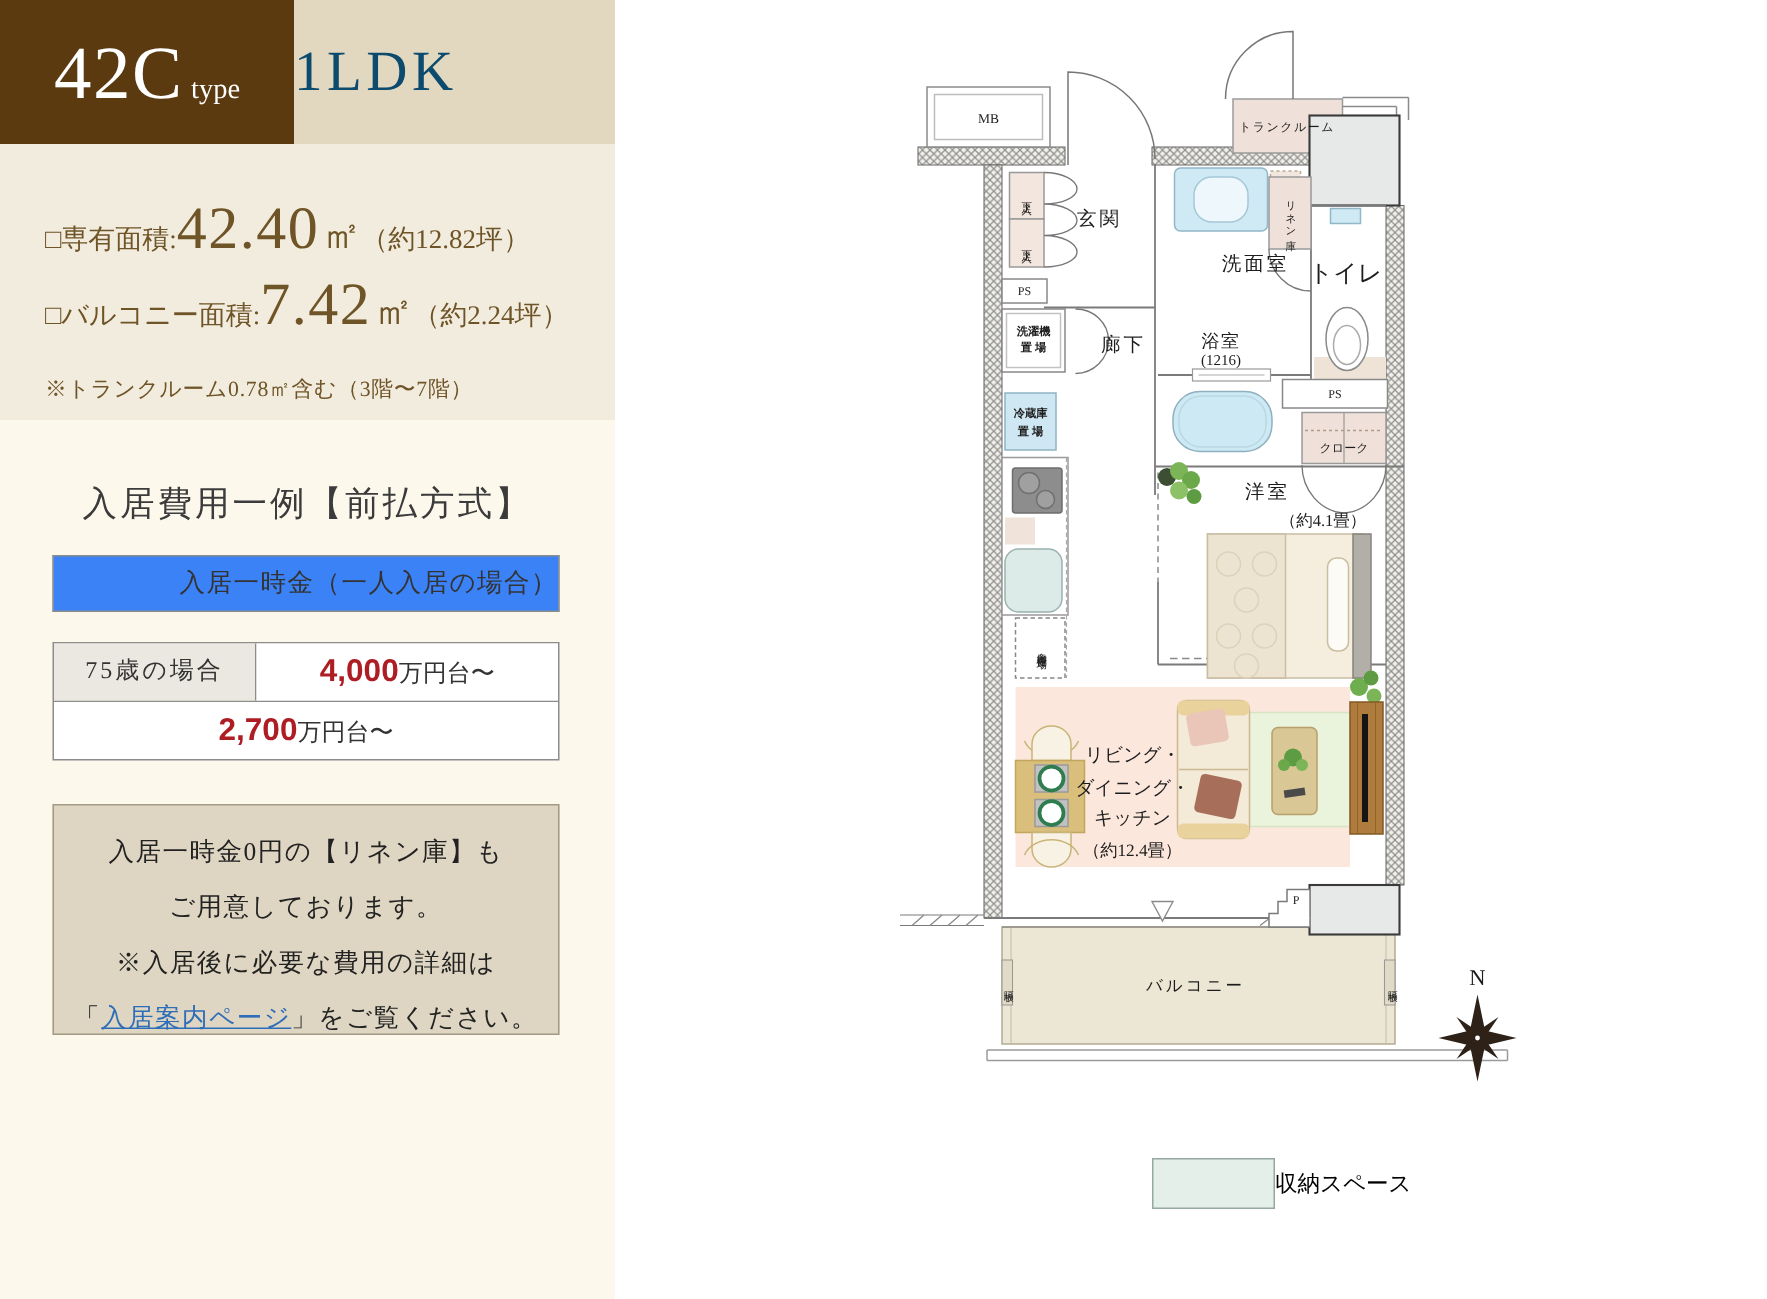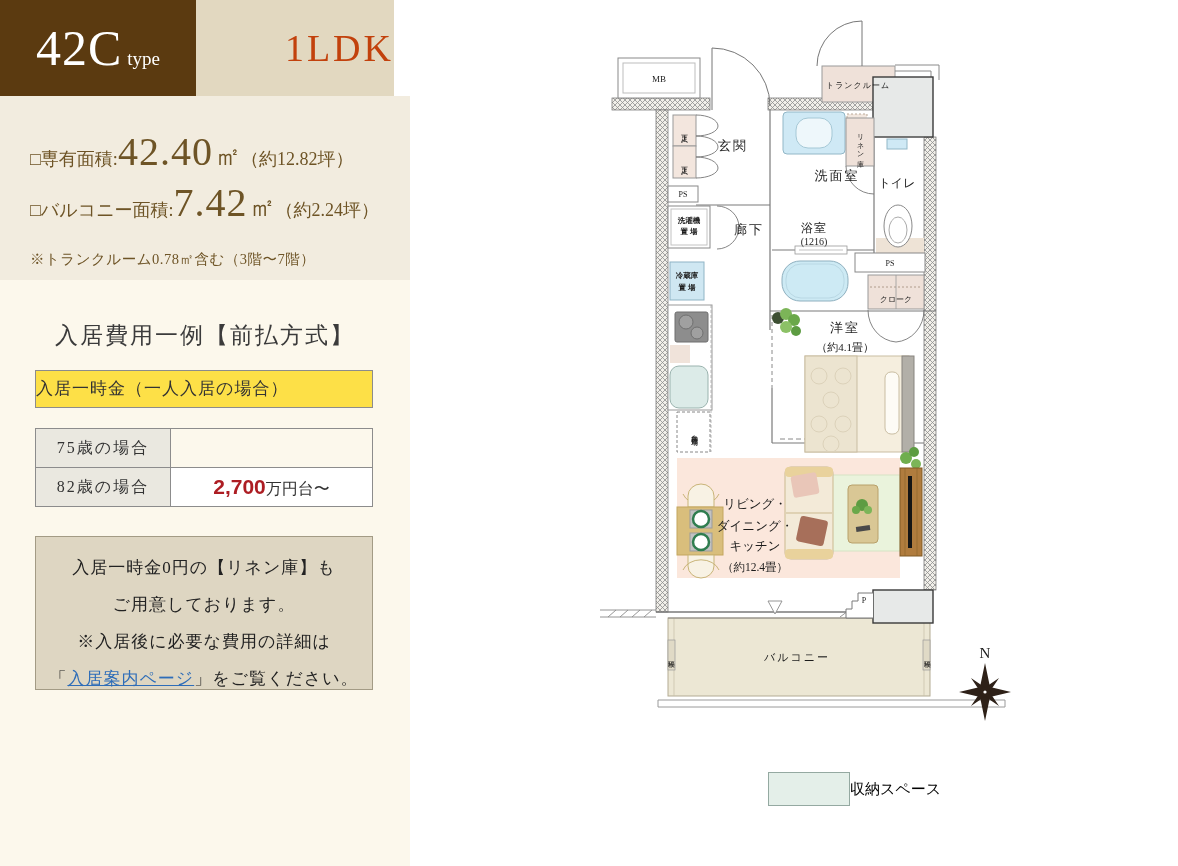--- a/index.html
+++ b/index.html
@@ -3,35 +3,35 @@
 <meta charset="utf-8">
 <style>
   html,body{margin:0;padding:0;background:#fff;}
   .page{position:relative;width:1178px;height:866px;background:#ffffff;overflow:hidden;
         font-family:"Liberation Serif","DejaVu Serif",serif;}
   
   .hdr-dark{position:absolute;left:0;top:0;width:196px;height:96px;background:#5b3a10;
             color:#fff;text-align:center;line-height:96px;}
   .hdr-dark .code{font-size:50px;letter-spacing:1px;}
   .hdr-dark .code-sub{font-size:19px;margin-left:5px;}
-  .hdr-light{position:absolute;left:196px;top:0;width:198px;height:96px;background:#e2d8c0;
-             color:#c2410c;text-align:right;line-height:96px;font-size:38px;letter-spacing:3px;}
+  .hdr-light{position:absolute;left:196px;top:0;width:214px;height:96px;background:#e2d8c0;
+             color:#0c4a6e;text-align:left;line-height:96px;font-size:38px;letter-spacing:3px;}
   .specs{position:absolute;left:0;top:96px;width:410px;height:184px;background:#f2ecdf;
          color:#6e5426;padding:32px 0 0 30px;box-sizing:border-box;}
   .spec-line{display:flex;align-items:baseline;white-space:nowrap;}
   .sp-lbl{font-size:18px;}
   .sp-num{font-size:40px;letter-spacing:1px;}
   .sp-unit{font-size:26px;margin-left:2px;}
   .sp-tsubo{font-size:18px;}
   .spec-note{font-size:14.5px;margin-top:24px;letter-spacing:.5px;}
   .cream{position:absolute;left:0;top:280px;width:410px;height:586px;background:#fcf8ec;color:#333;}
   .p-title{position:absolute;left:0;top:40px;width:100%;text-align:center;font-size:23px;
            color:#3b3b3b;letter-spacing:2px;}
-  .p-box{position:absolute;left:35px;top:90px;width:338px;height:38px;background:#fde047;
-         border:1px solid #8c8c8c;text-align:left;line-height:36px;font-size:17px;
+  .p-box{position:absolute;left:35px;top:90px;width:338px;height:38px;background:#3b82f6;
+         border:1px solid #8c8c8c;text-align:right;line-height:36px;font-size:17px;
          letter-spacing:1px;box-sizing:border-box;}
   .p-table{position:absolute;left:35px;top:148px;width:338px;border:1px solid #8c8c8c;box-sizing:border-box;}
   .p-row{display:flex;height:38px;line-height:38px;}
   .p-row + .p-row{border-top:1px solid #8c8c8c;}
   .p-cell-l{width:134px;background:#eae8e0;border-right:1px solid #8c8c8c;text-align:center;
             font-size:16px;letter-spacing:2px;}
   .p-cell-r{flex:1;background:#fff;text-align:center;font-size:16px;}
   .p-val{color:#ad1d23;font-size:21px;font-weight:bold;font-family:"Liberation Sans","DejaVu Sans",sans-serif;}
   .note-box{position:absolute;left:35px;top:256px;width:338px;height:154px;background:#ded6c2;
             border:1px solid #a39b85;text-align:center;font-size:17px;color:#222;
@@ -72,23 +72,25 @@
     </div>
     <div class="spec-note">※トランクルーム0.78㎡含む（3階〜7階）</div>
   </div>
 
   <div class="cream">
     <div class="p-title">入居費用一例【前払方式】</div>
     <div class="p-box">入居一時金（一人入居の場合）</div>
     <div class="p-table">
       <div class="p-row">
         <div class="p-cell-l">75歳の場合</div>
+        <div class="p-cell-r">
+          <span class="p-val">4,000</span><span>万円台〜</span>
+        </div>
       </div>
       <div class="p-row">
-        <div class="p-cell-l">82歳の場合</div>
         <div class="p-cell-r">
           <span class="p-val">2,700</span><span>万円台〜</span>
         </div>
       </div>
     </div>
     <div class="note-box">
       <div>入居一時金0円の【リネン庫】も</div>
       <div>ご用意しております。</div>
       <div>※入居後に必要な費用の詳細は</div>
       <div><span>「</span><a class="link">入居案内ページ</a><span>」をご覧ください。</span></div>
@@ -306,25 +308,25 @@
   <div class="pl" style="left:689px;top:221px;font-size:7.5px;font-weight:bold;">洗濯機</div>
   <div class="pl" style="left:689px;top:232px;font-size:7.5px;font-weight:bold;">置 場</div>
   <div class="pl" style="left:749px;top:230px;font-size:13px;letter-spacing:2px;">廊下</div>
   <div class="pl" style="left:687px;top:276px;font-size:7.5px;font-weight:bold;">冷蔵庫</div>
   <div class="pl" style="left:687px;top:288px;font-size:7.5px;font-weight:bold;">置 場</div>
   <div class="pl v" style="left:694px;top:432px;font-size:7px;">食器棚置場</div>
   <div class="pl" style="left:837px;top:176px;font-size:13px;letter-spacing:2px;">洗面室</div>
   <div class="pl v" style="left:860px;top:142px;font-size:7px;">リネン庫</div>
   <div class="pl" style="left:814px;top:228px;font-size:12px;letter-spacing:1px;">浴室</div>
   <div class="pl" style="left:814px;top:241px;font-size:10px;">(1216)</div>
-  <div class="pl" style="left:897px;top:183px;font-size:12px;">トイレ</div>
+  <div class="pl" style="left:897px;top:183px;font-size:16px;">トイレ</div>
   <div class="pl" style="left:890px;top:263px;font-size:8px;">PS</div>
   <div class="pl" style="left:896px;top:299px;font-size:8px;">クローク</div>
   <div class="pl" style="left:845px;top:328px;font-size:13px;letter-spacing:2px;text-align:right;">洋室</div>
-  <div class="pl" style="left:845px;top:347px;font-size:11px;">（約4.1畳）</div>
+  <div class="pl" style="left:882px;top:347px;font-size:11px;">（約4.1畳）</div>
   <div class="pl" style="left:755px;top:504px;font-size:12.5px;">リビング・</div>
   <div class="pl" style="left:755px;top:526px;font-size:12.5px;">ダイニング・</div>
   <div class="pl" style="left:755px;top:546px;font-size:12.5px;">キッチン</div>
   <div class="pl" style="left:755px;top:567px;font-size:11.5px;">（約12.4畳）</div>
   <div class="pl" style="left:797px;top:657px;font-size:11px;letter-spacing:2px;">バルコニー</div>
   <div class="pl v" style="left:671px;top:656px;font-size:6.5px;">隔板</div>
   <div class="pl v" style="left:927px;top:656px;font-size:6.5px;">隔板</div>
   <div class="pl" style="left:864px;top:600px;font-size:8px;">P</div>
   <div class="pl" style="left:985px;top:653px;font-size:15px;">N</div>
 

